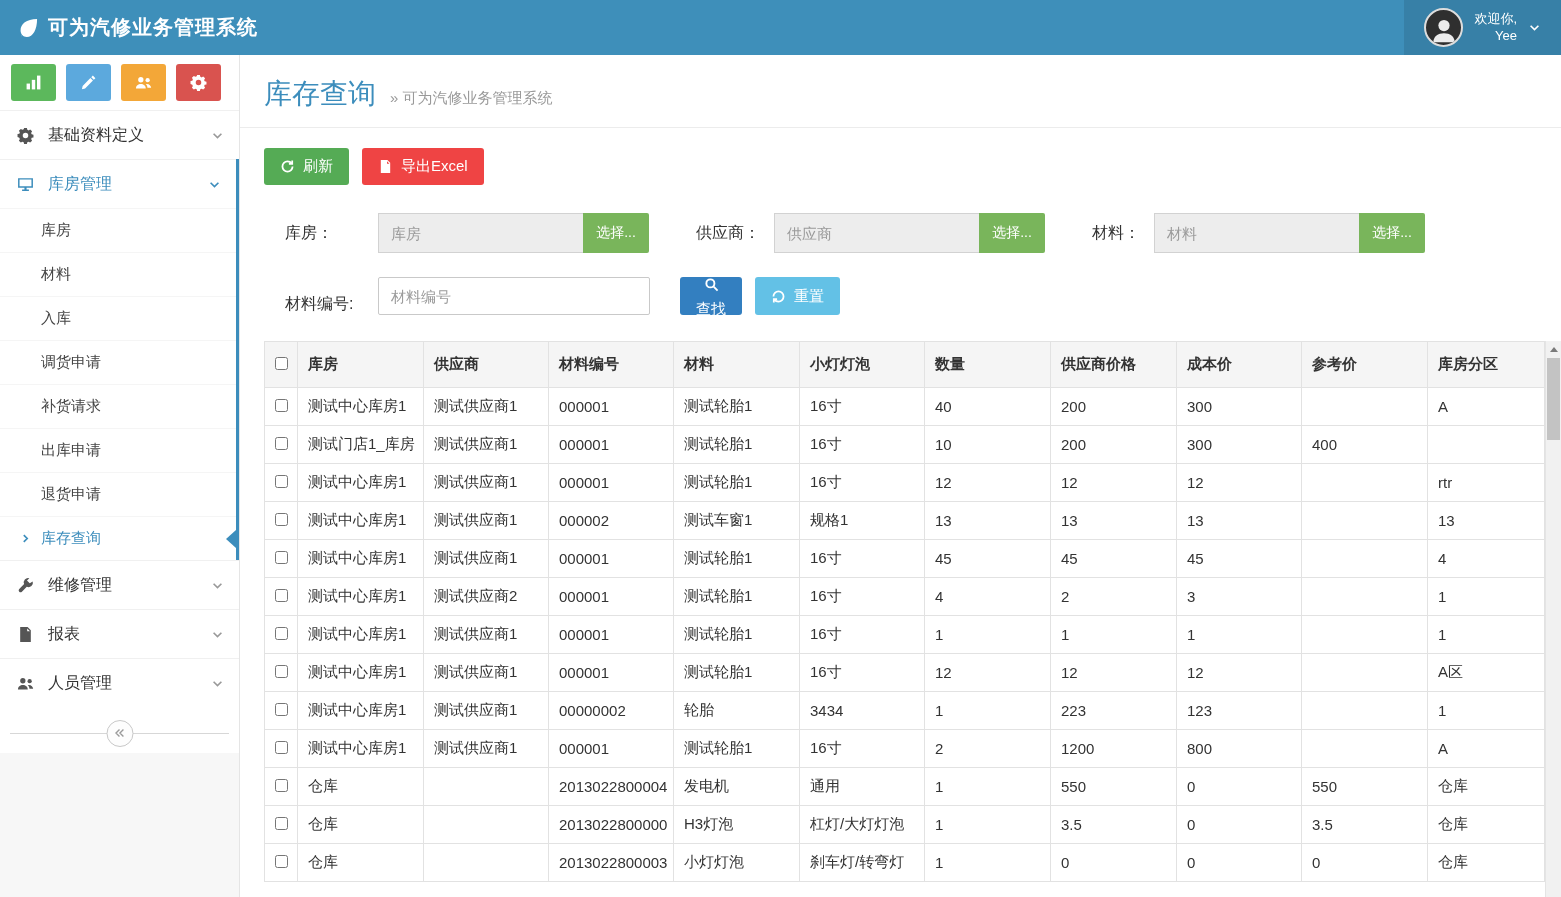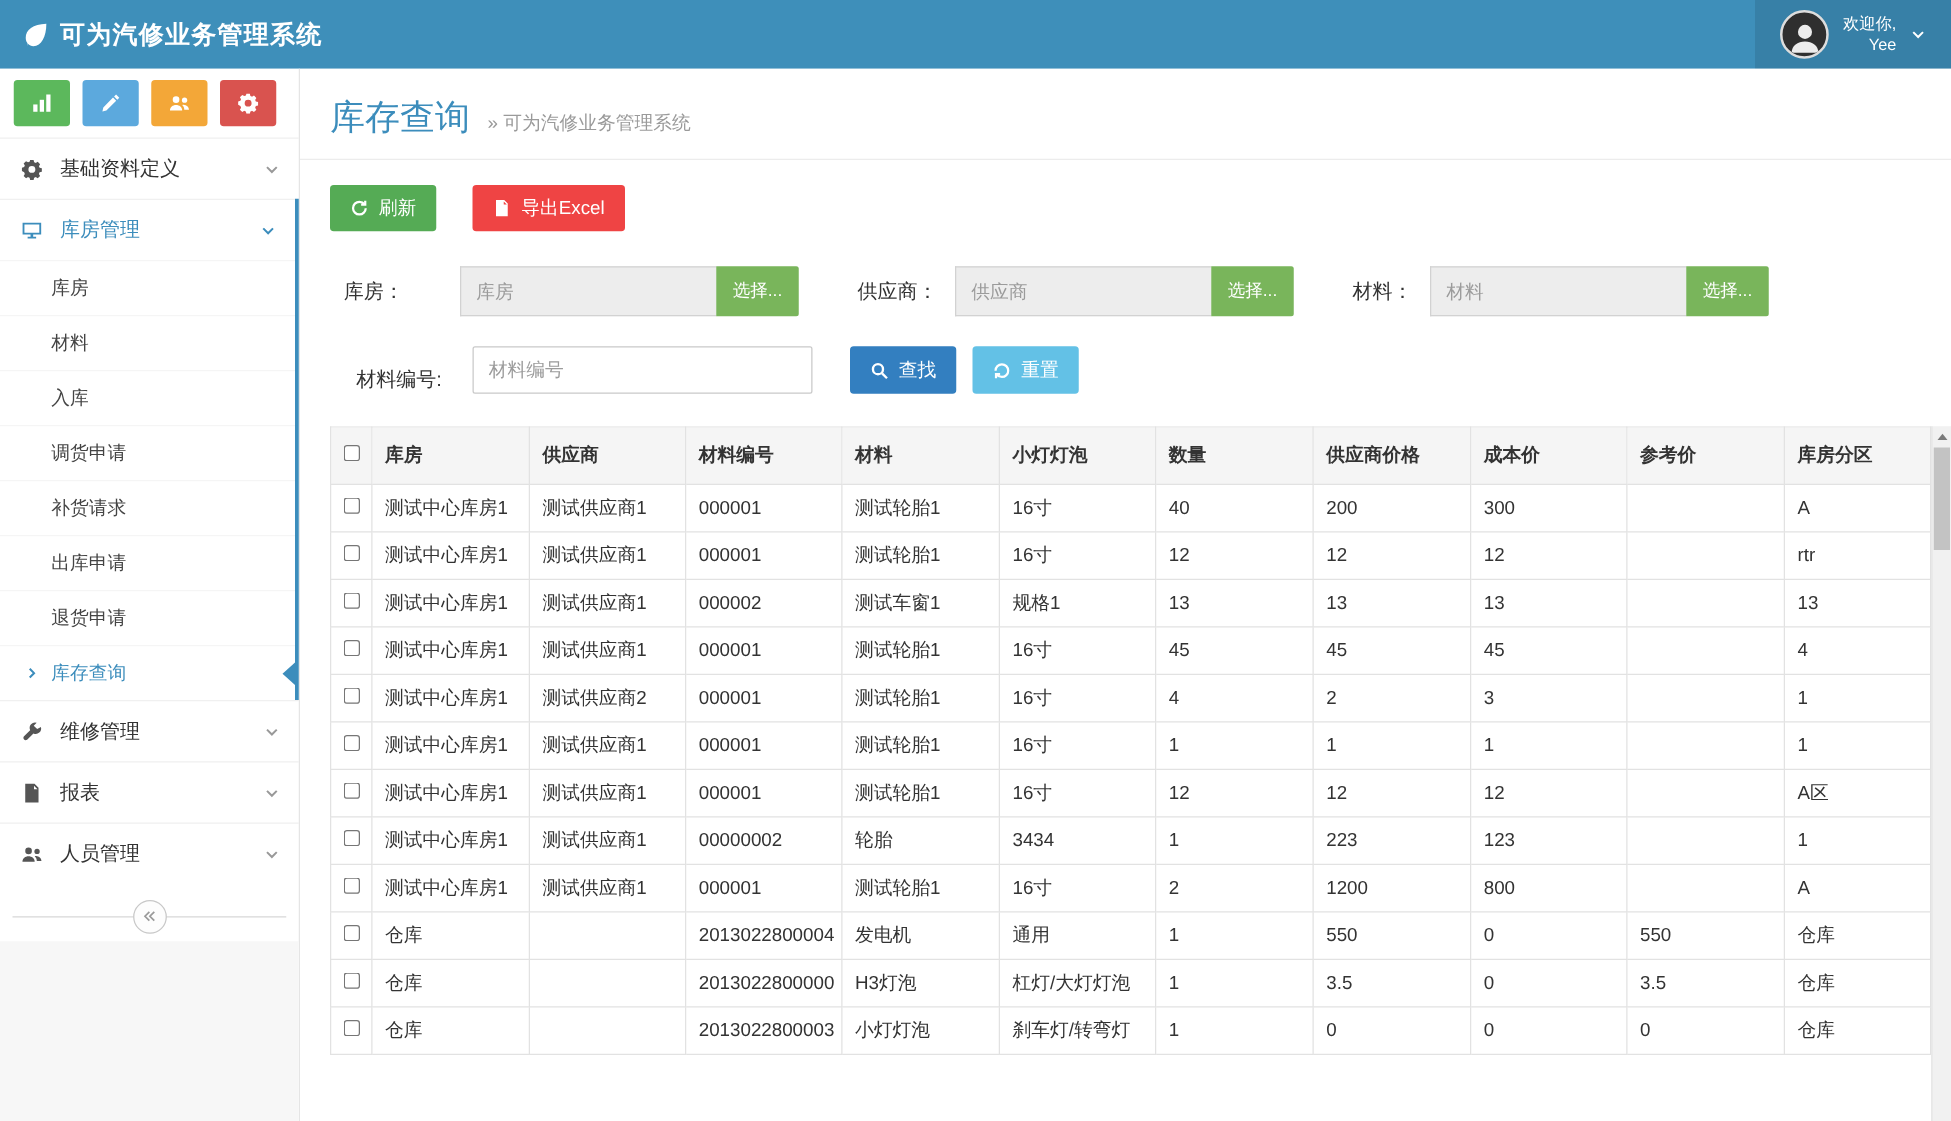--- a/index.html
+++ b/index.html
@@ -52,44 +52,44 @@
     background:#fdfdfd; border:1px solid #c8c8c8; color:#9a9a9a; display:flex; align-items:center; justify-content:center; cursor:pointer; }
   .collapse-btn svg { width:14px; height:14px; }
   .sidebar-rest { flex:1; background:#f7f7f7; }
 
   
   .main { flex:1; min-width:0; display:flex; flex-direction:column; background:#fff; }
   .content-header { padding:20px 24px 14px; border-bottom:1px solid #ececec; display:flex; align-items:baseline; }
   .page-title { font-size:28px; color:#3c8dbc; font-weight:400; }
   .breadcrumb { margin-left:14px; color:#9a9a9a; font-size:15px; }
 
-  .toolbar { padding:20px 24px 0; display:flex; gap:29px; }
+  .toolbar { padding:20px 24px 0; display:flex; gap:13px; }
   .btn { display:inline-flex; align-items:center; gap:8px; height:37px; padding:0 16px; border:none; border-radius:3px;
     color:#fff; font-size:15px; cursor:pointer; font-family:inherit; }
   .btn svg { width:15px; height:15px; }
   .btn-refresh { background:#55ab55; }
   .btn-export { background:#ef4444;align-items:center; }
 
-  .filters-1 { display:flex; align-items:flex-end; padding:28px 14px 0; }
+  .filters-1 { display:flex; align-items:flex-end; padding:28px 24px 0; }
   .fgroup { display:flex; align-items:center; }
   .fgroup.g1, .fgroup.g2 { margin-right:47px; }
   .f-label { font-size:16px; color:#333; margin-right:14px; white-space:nowrap; }
   .f-label.lab-w { width:112px; padding-left:21px; margin-right:2px; }
   .input-group { display:flex; }
   .ig-input { width:205px; height:40px; background:#ededed; border:1px solid #d2d2d2; border-right:none;
     padding:0 12px; font-size:15px; color:#555; font-family:inherit; outline:none; }
   .ig-input::placeholder { color:#9b9b9b; }
   .ig-btn { width:66px; height:40px; background:#79b55b; color:#fff; border:none; font-size:14px;
     cursor:pointer; font-family:inherit; border-radius:0 2px 2px 0; }
 
   .filters-2 { display:flex; align-items:flex-end; padding:24px 24px 0; }
   .plain-input { width:272px; height:38px; border:1px solid #c9c9c9; border-radius:2px; padding:0 12px;
     font-size:15px; background:#fff; font-family:inherit; outline:none; color:#555; }
   .plain-input::placeholder { color:#9b9b9b; }
-  .btn-search { background:#337fc0; margin-left:30px; height:38px; }
+  .btn-search { background:#337fc0; margin-left:30px; height:38px;flex-direction:column; }
   .btn-reset  { background:#63c1e6; margin-left:13px; height:38px; }
 
   
   .table-section { flex:1; min-height:0; display:flex; margin:26px 0 0 24px; }
   .table-wrap { flex:1; min-width:0; overflow:hidden; }
   table { border-collapse:collapse; width:100%; table-layout:fixed; font-size:15px; color:#333; }
   th, td { border:1px solid #e2e2e2; padding:0 10px; height:38px; text-align:left; overflow:hidden;
     white-space:nowrap; vertical-align:middle; }
   thead th { background:#f5f5f5; font-weight:bold; height:46px; }
   td.cb-col, th.cb-col { text-align:center; padding:0; }
@@ -409,20 +409,33 @@
                   <td>测试轮胎1</td>
                   <td>16寸</td>
                   <td>40</td>
                   <td>200</td>
                   <td>300</td>
                   <td></td>
                   <td>A</td>
                 </tr>
                 <tr>
                   <td class="cb-col"><input type="checkbox" style=""></td>
+                  <td>测试门店1_库房</td>
+                  <td>测试供应商1</td>
+                  <td>000001</td>
+                  <td>测试轮胎1</td>
+                  <td>16寸</td>
+                  <td>10</td>
+                  <td>200</td>
+                  <td>300</td>
+                  <td>400</td>
+                  <td></td>
+                </tr>
+                <tr>
+                  <td class="cb-col"><input type="checkbox" style=""></td>
                   <td>测试中心库房1</td>
                   <td>测试供应商1</td>
                   <td>000001</td>
                   <td>测试轮胎1</td>
                   <td>16寸</td>
                   <td>12</td>
                   <td>12</td>
                   <td>12</td>
                   <td></td>
                   <td>rtr</td>

